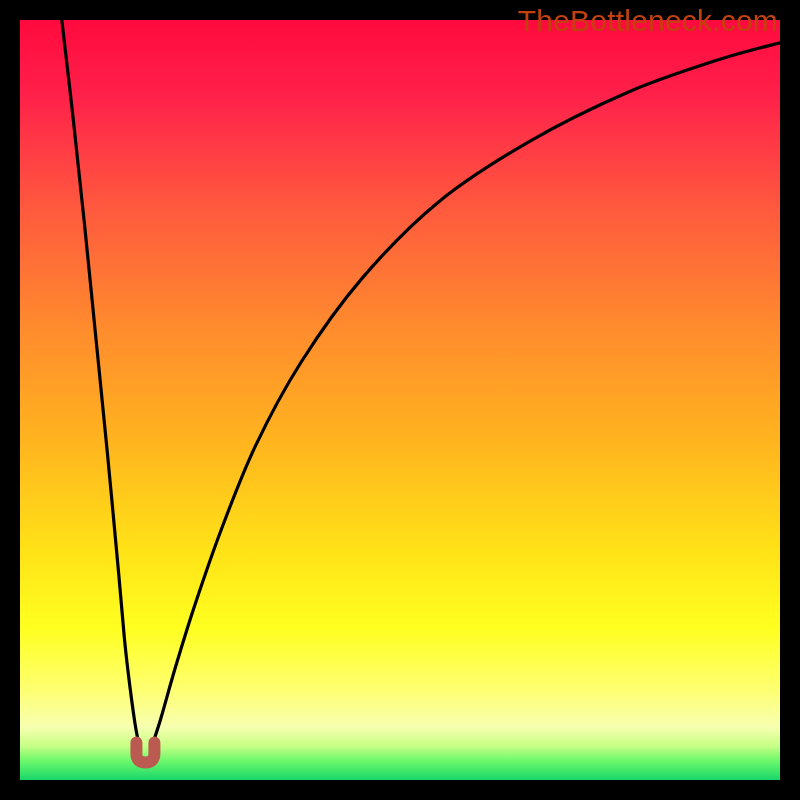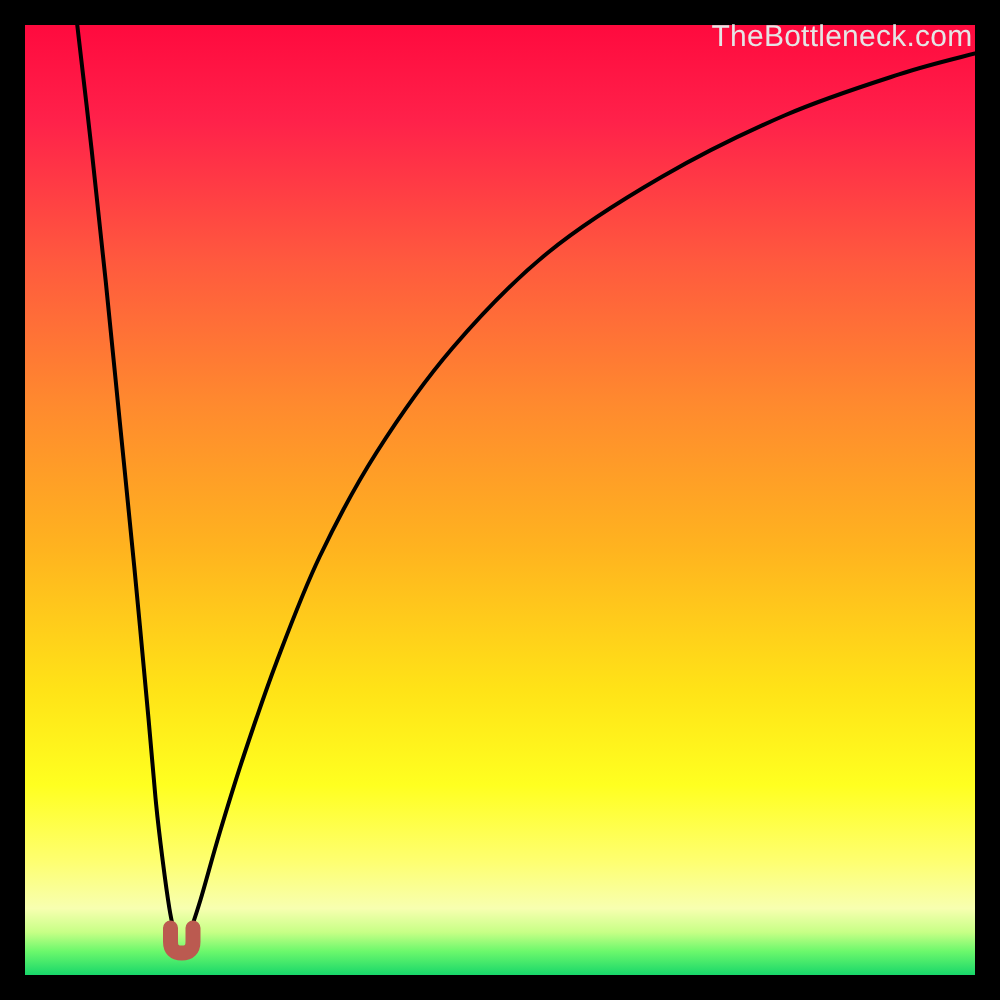--- a/index.html
+++ b/index.html
@@ -21,24 +21,24 @@
   }
   .plot {
     position: absolute;
     left: 0;
     top: 0;
     width: 760px;
     height: 760px;
   }
   .watermark {
     position: absolute;
-    top: 16px;
+    top: 4px;
     right: 22px;
-    color: #e5e5e5;
-    font-size: 24px;
+    color: #c2410c;
+    font-size: 30px;
     font-weight: 400;
     letter-spacing: 0.2px;
     user-select: none;
     pointer-events: none;
   }
 </style>
 </head>
 <body>
 
 <div class="frame">

